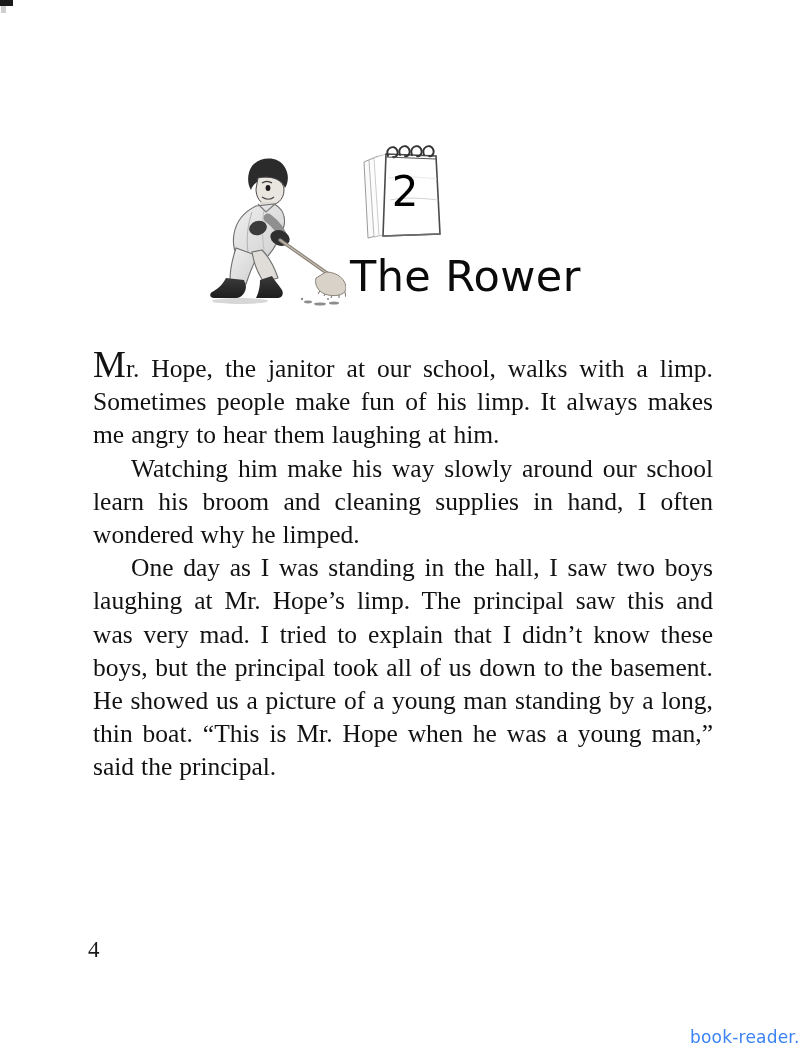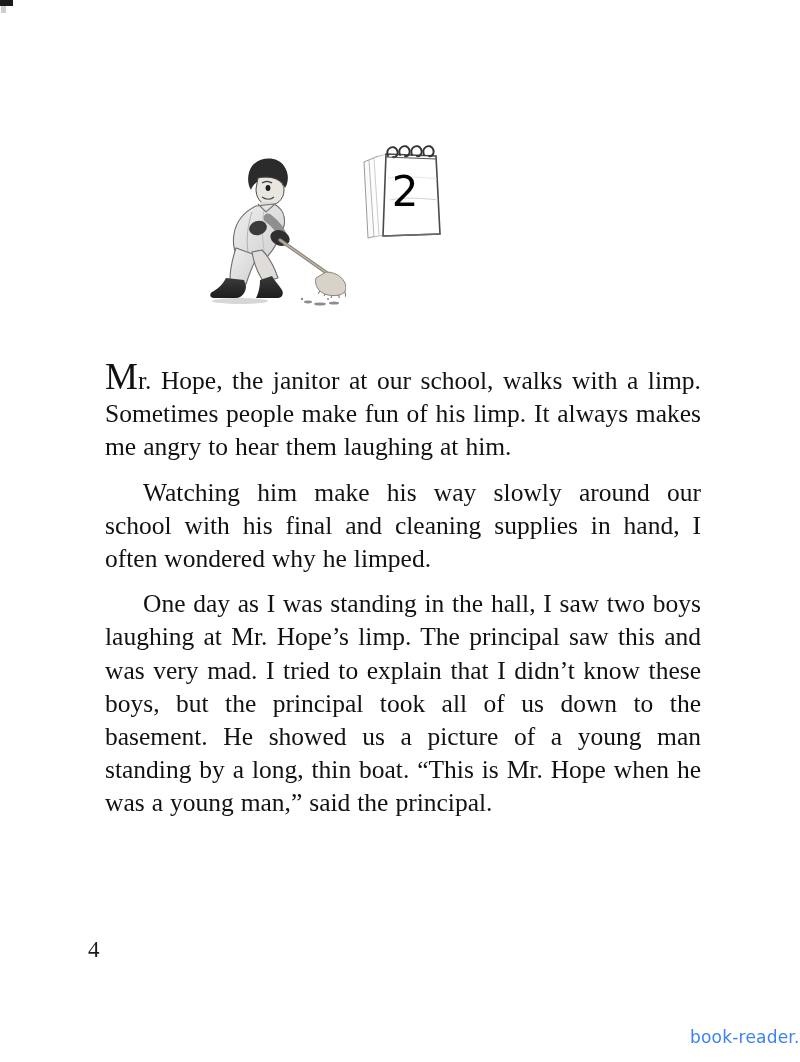--- a/index.html
+++ b/index.html
@@ -96,21 +96,21 @@
 
   
   .body-text {
     position: absolute;
     left: 93px;
     top: 348px;
     width: 620px;
   }
 
   .para {
-    margin: 12px;
+    margin: 0;
     font-size: 25.5px;
     line-height: 33.2px;
     text-align: justify;
     text-align-last: left;
     word-spacing: 0.6px;
     color: #121212;
   }
   .para.indent { text-indent: 38px; }
 
   .dropcap-line .dropcap {
@@ -237,27 +237,28 @@
         </g>
 
         <path d="M34 19 L84 21" stroke="#555555" stroke-width="1.1"></path>
 
         <path d="M31 98 L88 96" stroke="#6a6a6a" stroke-width="1.4"></path>
       </svg>
     </div>
 
     <div class="chapter-number-text">2</div>
 
+    <div class="chapter-title">The Rower</div>
   </div>
 
   <div class="body-text">
 
     <p class="para dropcap-line"><span class="dropcap">M</span><span>r.</span><span> Hope, the janitor at our school, walks with a limp. Sometimes people make fun of his limp. It always makes me angry to hear them laughing at him.</span></p>
 
-    <p class="para indent">Watching him make his way slowly around our school with his final and cleaning supplies in hand, I often wondered why he limped.</p>
+    <p class="para indent">Watching him make his way slowly around our school learn his broom and cleaning supplies in hand, I often wondered why he limped.</p>
 
     <p class="para indent">One day as I was standing in the hall, I saw two boys laughing at Mr. Hope’s limp. The principal saw this and was very mad. I tried to explain that I didn’t know these boys, but the principal took all of us down to the basement. He showed us a picture of a young man standing by a long, thin boat. “This is Mr. Hope when he was a young man,” said the principal.</p>
 
   </div>
 
   <div class="page-number">4</div>
 
   <div class="watermark">book-reader.cn</div>
 
 </div>

